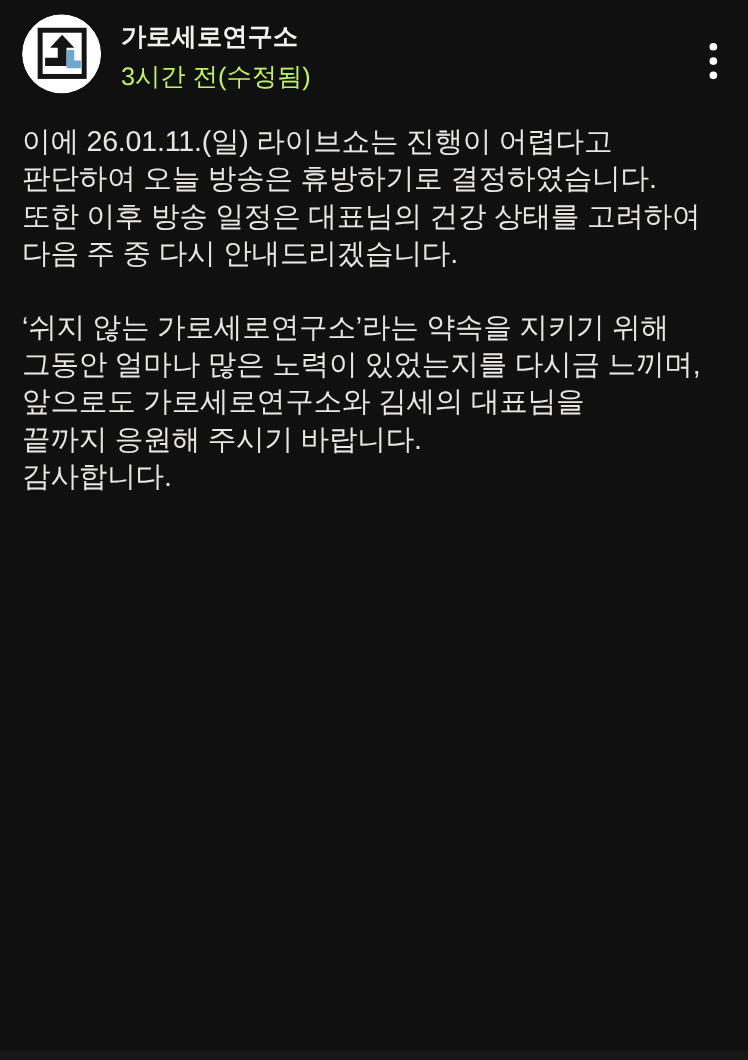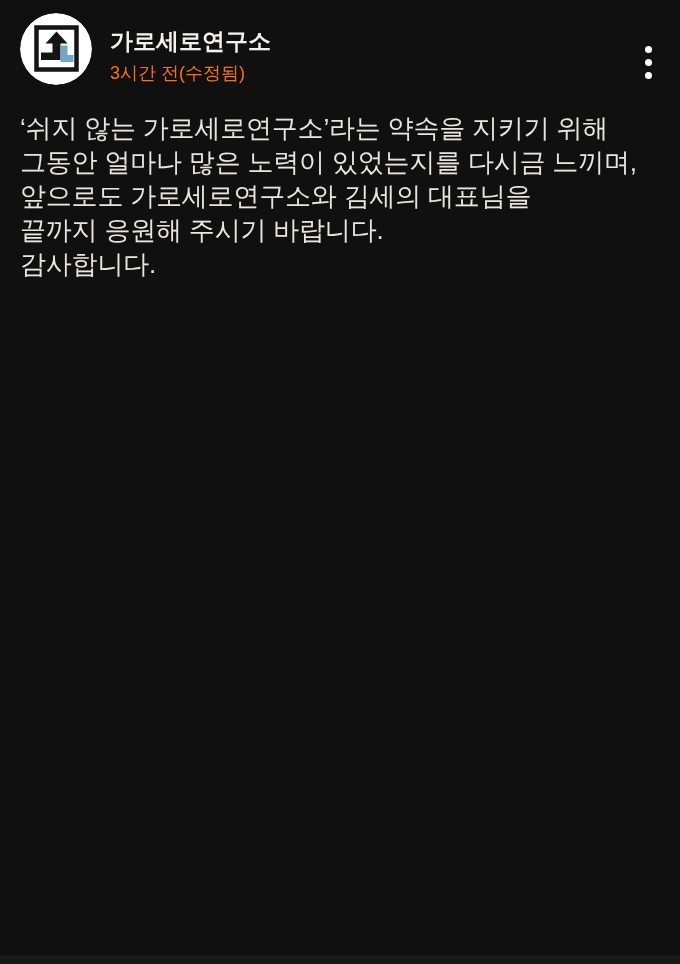--- a/index.html
+++ b/index.html
@@ -11,21 +11,21 @@
   .post {
     position: relative;
     width: 680px;
     height: 964px;
     background: #101010;
     overflow: hidden;
   }
   
   .header {
     display: flex;
-    align-items: flex-end;
+    align-items: center;
     padding: 13px 18px 0 20px;
   }
   .avatar {
     width: 72px;
     height: 72px;
     border-radius: 50%;
     flex-shrink: 0;
     cursor: pointer;
     display: block;
   }
@@ -37,22 +37,22 @@
   }
   .channel-name {
     font-size: 23px;
     font-weight: bold;
     color: #f2f1ef;
     line-height: 1.25;
     cursor: pointer;
   }
   .timestamp {
     margin-top: 8px;
-    font-size: 18px;
-    color: #f97316;
+    font-size: 23px;
+    color: #bef264;
     line-height: 1.2;
     cursor: pointer;
   }
   .menu-button {
     margin-left: auto;
     margin-top: 12px;
     padding: 6px 10px;
     display: flex;
     flex-direction: column;
     align-items: center;
@@ -115,17 +115,18 @@
     </div>
 
     <button class="menu-button" aria-label="options">
       <span class="dot"></span>
       <span class="dot"></span>
       <span class="dot"></span>
     </button>
   </div>
 
   <div class="body" id="post-body">
+      <p class="paragraph">이에 26.01.11.(일) 라이브쇼는 진행이 어렵다고<br>판단하여 오늘 방송은 휴방하기로 결정하였습니다.<br>또한 이후 방송 일정은 대표님의 건강 상태를 고려하여<br>다음 주 중 다시 안내드리겠습니다.</p>
       <p class="paragraph">‘쉬지 않는 가로세로연구소’라는 약속을 지키기 위해<br>그동안 얼마나 많은 노력이 있었는지를 다시금 느끼며,<br>앞으로도 가로세로연구소와 김세의 대표님을<br>끝까지 응원해 주시기 바랍니다.<br>감사합니다.</p>
     </div>
 
   <div class="bottom-strip"></div>
 </div>
 
 </body></html>

